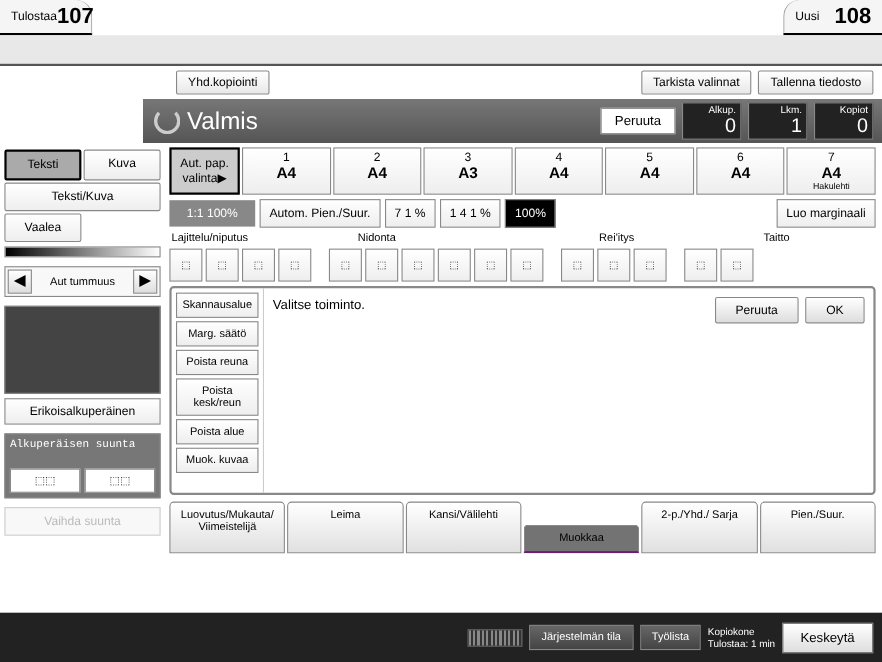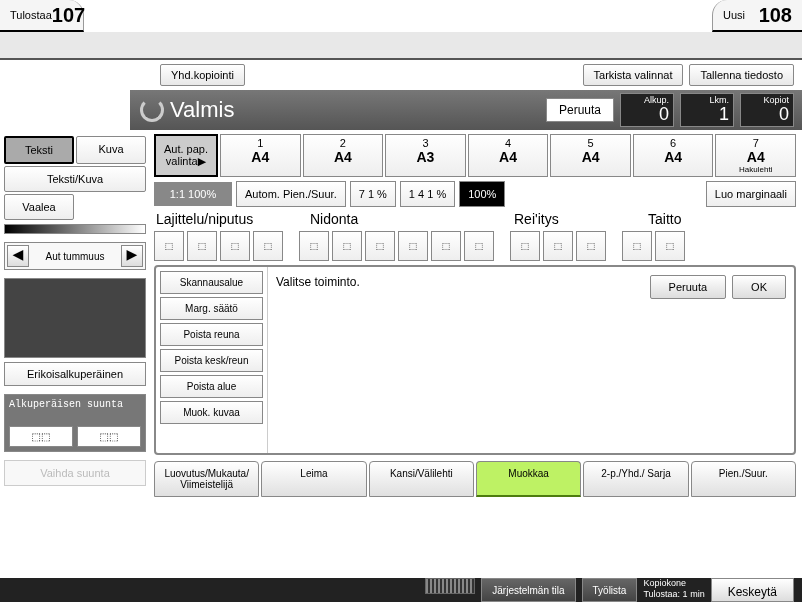--- a/index.html
+++ b/index.html
@@ -55,39 +55,39 @@
 .tray-num { font-size: 11px; }
 .tray-size { font-size: 14px; font-weight: bold; }
 .tray-sub { font-size: 8px; }
 
 .zoom-row { display: flex; gap: 4px; align-items: center; }
 .zoom-fixed { width: 78px; background: #888; color: #fff; text-align: center; padding: 6px 2px; font-size: 11px; }
 .zoom-btn { border: 1px solid #888; background: linear-gradient(#fff,#eee); padding: 6px 8px; font-size: 11px; cursor: pointer; }
 .zoom-btn.sel { background: #000; color: #fff; }
 .zoom-sp { flex: 1; }
 
-.finish-labels { display: flex; font-size: 14px; padding: 0 2px; gap: 4px; }
+.finish-labels { display: flex; font-size: 10px; padding: 0 2px; gap: 4px; justify-content: space-between; }
 .fl1 { width: 150px; } .fl2 { width: 200px; } .fl3 { width: 130px; } .fl4 { width: 100px; }
 .finish-row { display: flex; gap: 3px; }
 .finish-btn { width: 30px; height: 30px; border: 1px solid #888; background: linear-gradient(#fff,#eee); font-size: 9px; cursor: pointer; display: flex; align-items: center; justify-content: center; }
 .finish-gap { width: 10px; }
 
 .func-panel { border: 2px solid #888; background: #fff; flex: 1; display: flex; border-radius: 4px; min-height: 190px; }
-.func-list { width: 112px; border-right: 1px solid #ccc; padding: 4px; display: flex; flex-direction: column; gap: 3px; }
+.func-list { width: 84px; border-right: 1px solid #ccc; padding: 4px; display: flex; flex-direction: column; gap: 3px; }
 .func-btn { border: 1px solid #888; background: linear-gradient(#fff,#eee); padding: 5px 2px; font-size: 10px; text-align: center; cursor: pointer; }
 .func-content { flex: 1; padding: 8px; display: flex; }
 .func-msg { flex: 1; font-size: 12px; }
 .func-actions { display: flex; gap: 6px; align-self: flex-start; }
 .func-act-btn { border: 1px solid #888; background: linear-gradient(#fff,#ddd); padding: 5px 18px; font-size: 11px; cursor: pointer; border-radius: 2px; }
 
 .bottom-tabs { display: flex; gap: 2px; margin-top: 2px; }
 .bt-tab { flex: 1; border: 1px solid #888; background: linear-gradient(#fff,#e0e0e0); padding: 6px 2px; text-align: center; font-size: 10px; cursor: pointer; border-radius: 4px 4px 0 0; }
-.bt-tab.sel { background: #bef264; border-bottom: 2px solid #4d7c0f; }
-
-.footer { position: absolute; bottom: 0; left: 0; right: 0; height: 24px; background: #222; display: flex; gap: 6px; padding: 0 8px; color: #fff; font-size: 10px; }
+.bt-tab.sel { background: #737373; border-bottom: 2px solid #701a75; margin-top: 21px; }
+
+.footer { position: absolute; bottom: 0; left: 0; right: 0; height: 45px; background: #222; display: flex; align-items: center; gap: 6px; padding: 0 8px; color: #fff; font-size: 10px; }
 .ft-sp { flex: 1; }
 .ft-btn { background: linear-gradient(#666,#444); border: 1px solid #888; color: #fff; padding: 5px 10px; font-size: 10px; cursor: pointer; }
 .ft-info { display: flex; flex-direction: column; font-size: 9px; line-height: 1.2; }
 .ft-interrupt { background: linear-gradient(#fff,#ddd); color: #000; border: 1px solid #888; padding: 6px 16px; font-size: 12px; cursor: pointer; }
 .toner { width: 50px; height: 16px; background: repeating-linear-gradient(90deg, #888 0 2px, #333 2px 4px); border: 1px solid #666; }
 </style>
 </head>
 <body>
 
 <div class="top-tabs">

